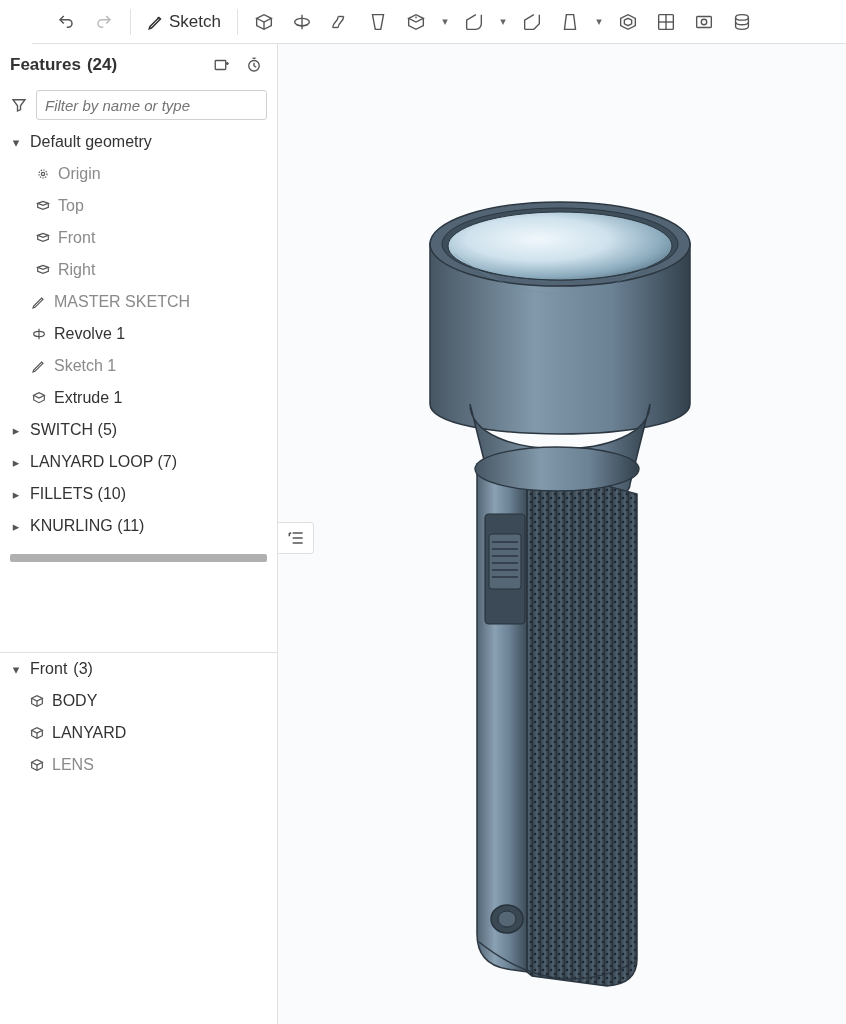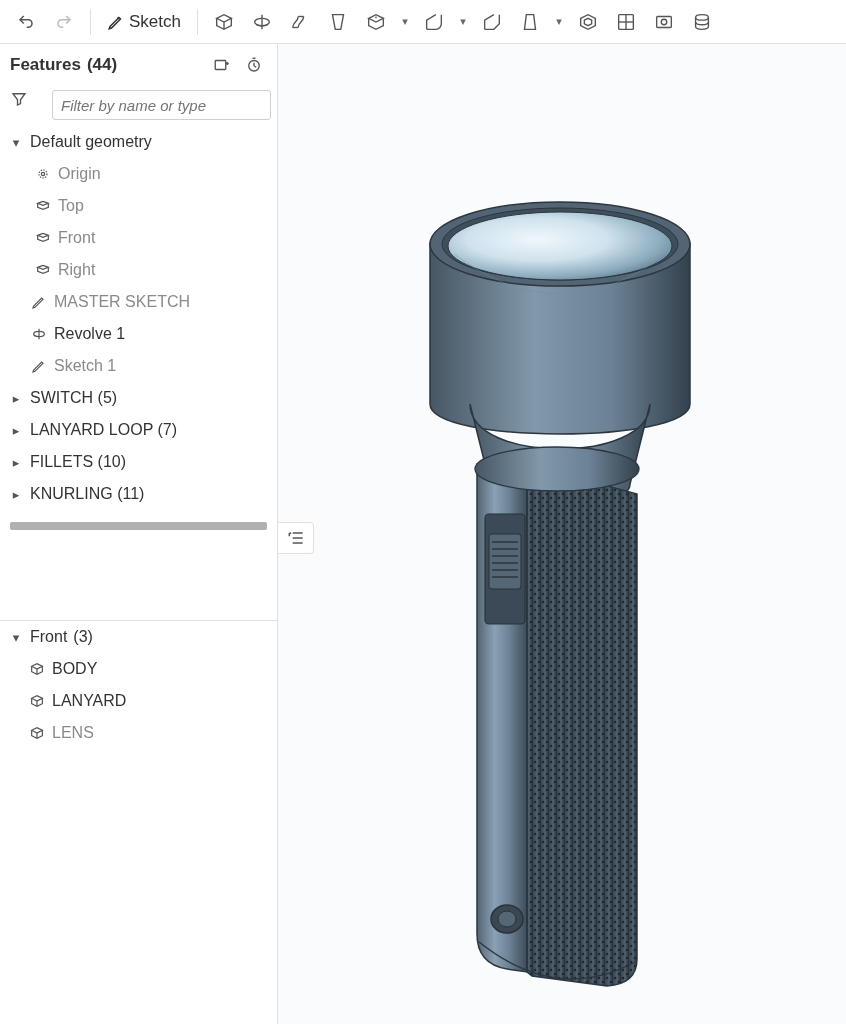--- a/index.html
+++ b/index.html
@@ -27,23 +27,24 @@
     display: flex;
     flex-direction: column;
   }
 
   
   .toolbar {
     height: var(--toolbar-h);
     border-bottom: 1px solid var(--divider);
     display: flex;
     align-items: center;
-    padding: 0 8px;
+    padding: 0 16px;
     gap: 2px;
     flex: 0 0 auto;
+    margin-left: 32px;
   }
   .tb-btn {
     height: 36px;
     min-width: 36px;
     display: flex;
     align-items: center;
     justify-content: center;
     border-radius: 4px;
     color: var(--icon);
     cursor: pointer;
@@ -81,22 +82,23 @@
     align-items: center;
     padding: 8px 10px;
     font-size: 17px;
     font-weight: 600;
     gap: 6px;
     justify-content: flex-end;
   }
   .panel-header .filler { flex: 1; }
   .panel-filter {
     display: flex;
+    align-items: center;
     padding: 4px 10px 6px 10px;
-    gap: 24px;
+    gap: 8px;
   }
   .filter-icon { color: var(--icon); display:flex; }
   .filter-input {
     flex: 1;
     height: 30px;
     border: 1px solid var(--border);
     border-radius: 3px;
     padding: 0 8px;
     font-size: 15px;
     font-style: italic;
@@ -287,21 +289,21 @@
       </svg>
   </div>
 </div>
 
 <div class="main">
 
   <div class="sidebar">
 
     <div class="panel-header">
       <span>Features</span>
-      <span>(44)</span>
+      <span>(24)</span>
       <span class="filler"></span>
       <span class="tb-btn" style="height:26px;min-width:26px">
         <svg width="18" height="18" viewBox="0 0 24 24" fill="none" stroke="currentColor" stroke-width="1.8">
             <rect x="3" y="6" width="14" height="12" rx="1"></rect>
             <path d="M17 10h4M19 8v4"></path>
           </svg>
       </span>
       <span class="tb-btn" style="height:26px;min-width:26px">
         <svg width="18" height="18" viewBox="0 0 24 24" fill="none" stroke="currentColor" stroke-width="1.8">
             <circle cx="12" cy="13" r="7"></circle>
@@ -385,20 +387,30 @@
           <span>Revolve 1</span>
         </div>
         <div class="row depth0 muted">
           <span class="caret"></span>
           <span class="ficon">
             <svg width="16" height="16" viewBox="0 0 24 24" fill="none" stroke="currentColor" stroke-width="1.8">
               <path d="M3 21l3-1 12-12-2-2L4 18l-1 3z"></path>
             </svg>
           </span>
           <span>Sketch 1</span>
+        </div>
+        <div class="row depth0">
+          <span class="caret"></span>
+          <span class="ficon">
+            <svg width="16" height="16" viewBox="0 0 24 24" fill="none" stroke="currentColor" stroke-width="1.8">
+              <path d="M4 8l8-4 8 4-8 4-8-4z"></path>
+              <path d="M4 8v7l8 4 8-4V8"></path>
+            </svg>
+          </span>
+          <span>Extrude 1</span>
         </div>
         <div class="row depth0">
           <span class="caret">▸</span>
           <span>SWITCH (5)</span>
         </div>
         <div class="row depth0">
           <span class="caret">▸</span>
           <span>LANYARD LOOP (7)</span>
         </div>
         <div class="row depth0">

